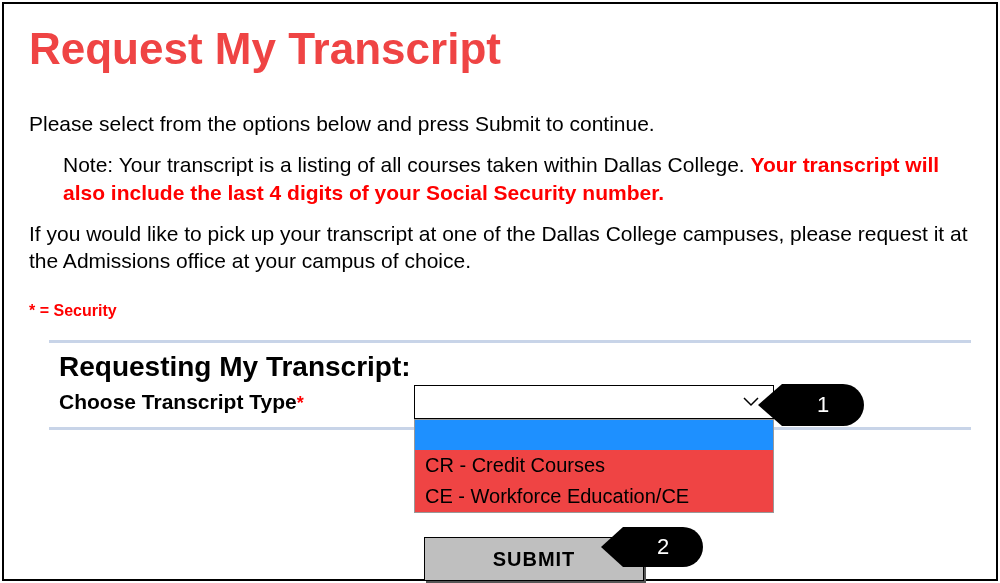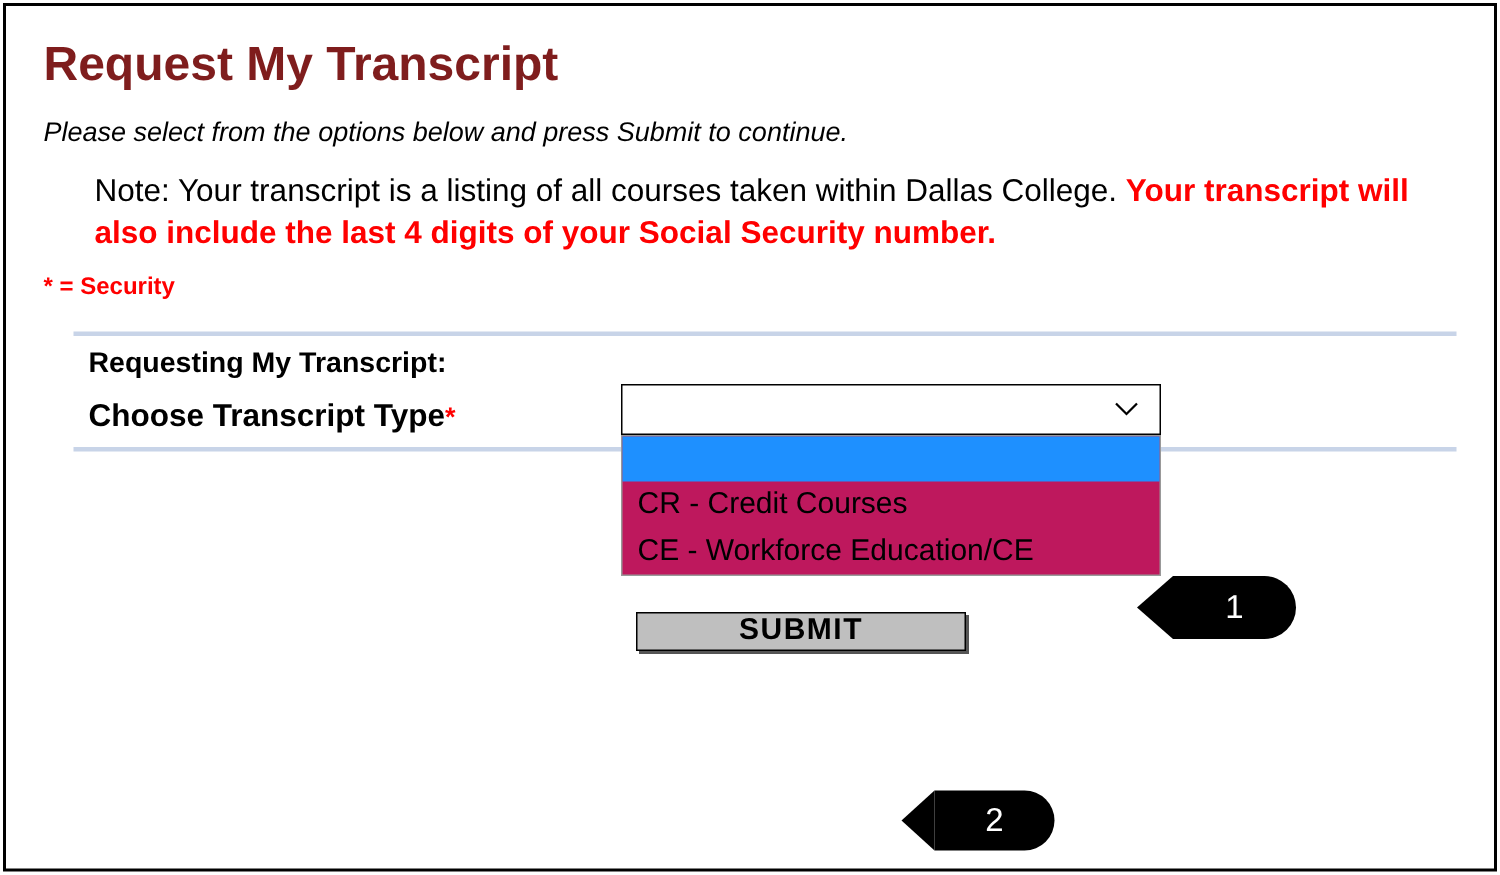--- a/index.html
+++ b/index.html
@@ -16,31 +16,30 @@
     }
     .container {
       border: 2px solid #000;
       width: 996px;
       height: 579px;
       margin: 2px;
       padding: 20px 25px;
       position: relative;
     }
     .page-title {
-      font-size: 32px;
-      font-weight: bold;
-      color: #7f1d1d;
-      margin-bottom: 16px;
+      font-size: 44px;
+      font-weight: bold;
+      color: #ef4444;
+      margin-bottom: 36px;
     }
     .intro-text {
-      font-size: 18px;
+      font-size: 21px;
       color: #000;
       margin-bottom: 14px;
       line-height: 1.3;
-      font-style: italic;
     }
     .note-text {
       font-size: 21px;
       color: #000;
       margin-bottom: 14px;
       line-height: 1.3;
       margin-left: 34px;
     }
     .note-warning {
       color: #ff0000;
@@ -62,28 +61,28 @@
       margin-left: 20px;
       margin-right: 0;
       position: relative;
     }
     .hr-line {
       border: none;
       border-top: 3px solid #c8d4e8;
       margin: 0;
     }
     .form-row-1 {
-      font-size: 19px;
+      font-size: 28px;
       font-weight: bold;
       color: #000;
       padding: 8px 0 2px 10px;
     }
     .form-row-2 {
       display: flex;
-      align-items: flex-end;
+      align-items: center;
       padding: 0 0 8px 10px;
     }
     .form-label {
       font-size: 21px;
       font-weight: bold;
       color: #000;
       width: 355px;
     }
     .required-star {
       color: #ff0000;
@@ -107,37 +106,37 @@
     .chevron-icon {
       width: 16px;
       height: 10px;
     }
     .dropdown-list {
       position: absolute;
       top: 34px;
       left: 0;
       width: 360px;
       border: 1px solid #999;
-      background: #be185d;
+      background: #ef4444;
       z-index: 10;
     }
     .dropdown-option {
       padding: 4px 10px;
       font-size: 20px;
       cursor: pointer;
     }
     .dropdown-option.highlighted {
       background: #1e90ff;
       color: #fff;
       height: 30px;
     }
     .submit-btn {
       display: block;
       width: 220px;
-      height: 26px;
+      height: 44px;
       background: #bfbfbf;
       border: 1px solid #000;
       font-size: 20px;
       font-weight: bold;
       letter-spacing: 1px;
       margin-left: 375px;
       margin-top: 107px;
       cursor: pointer;
       box-shadow: 2px 2px 0 #555;
     }
@@ -193,20 +192,21 @@
 
 <div class="container">
   <h1 class="page-title">Request My Transcript</h1>
 
   <p class="intro-text">Please select from the options below and press Submit to continue.</p>
 
   <p class="note-text">
     <span>Note: Your transcript is a listing of all courses taken within Dallas College. </span><span class="note-warning">Your transcript will also include the last 4 digits of your Social Security number.</span>
   </p>
 
+  <p class="pickup-text">If you would like to pick up your transcript at one of the Dallas College campuses, please request it at the Admissions office at your campus of choice.</p>
 
   <div class="required-note">* = Security</div>
 
   <div class="form-section">
     <hr class="hr-line">
     <div class="form-row-1">Requesting My Transcript:</div>
     <div class="form-row-2">
       <div class="form-label">
         <span>Choose Transcript Type</span><span class="required-star">*</span>
       </div>

